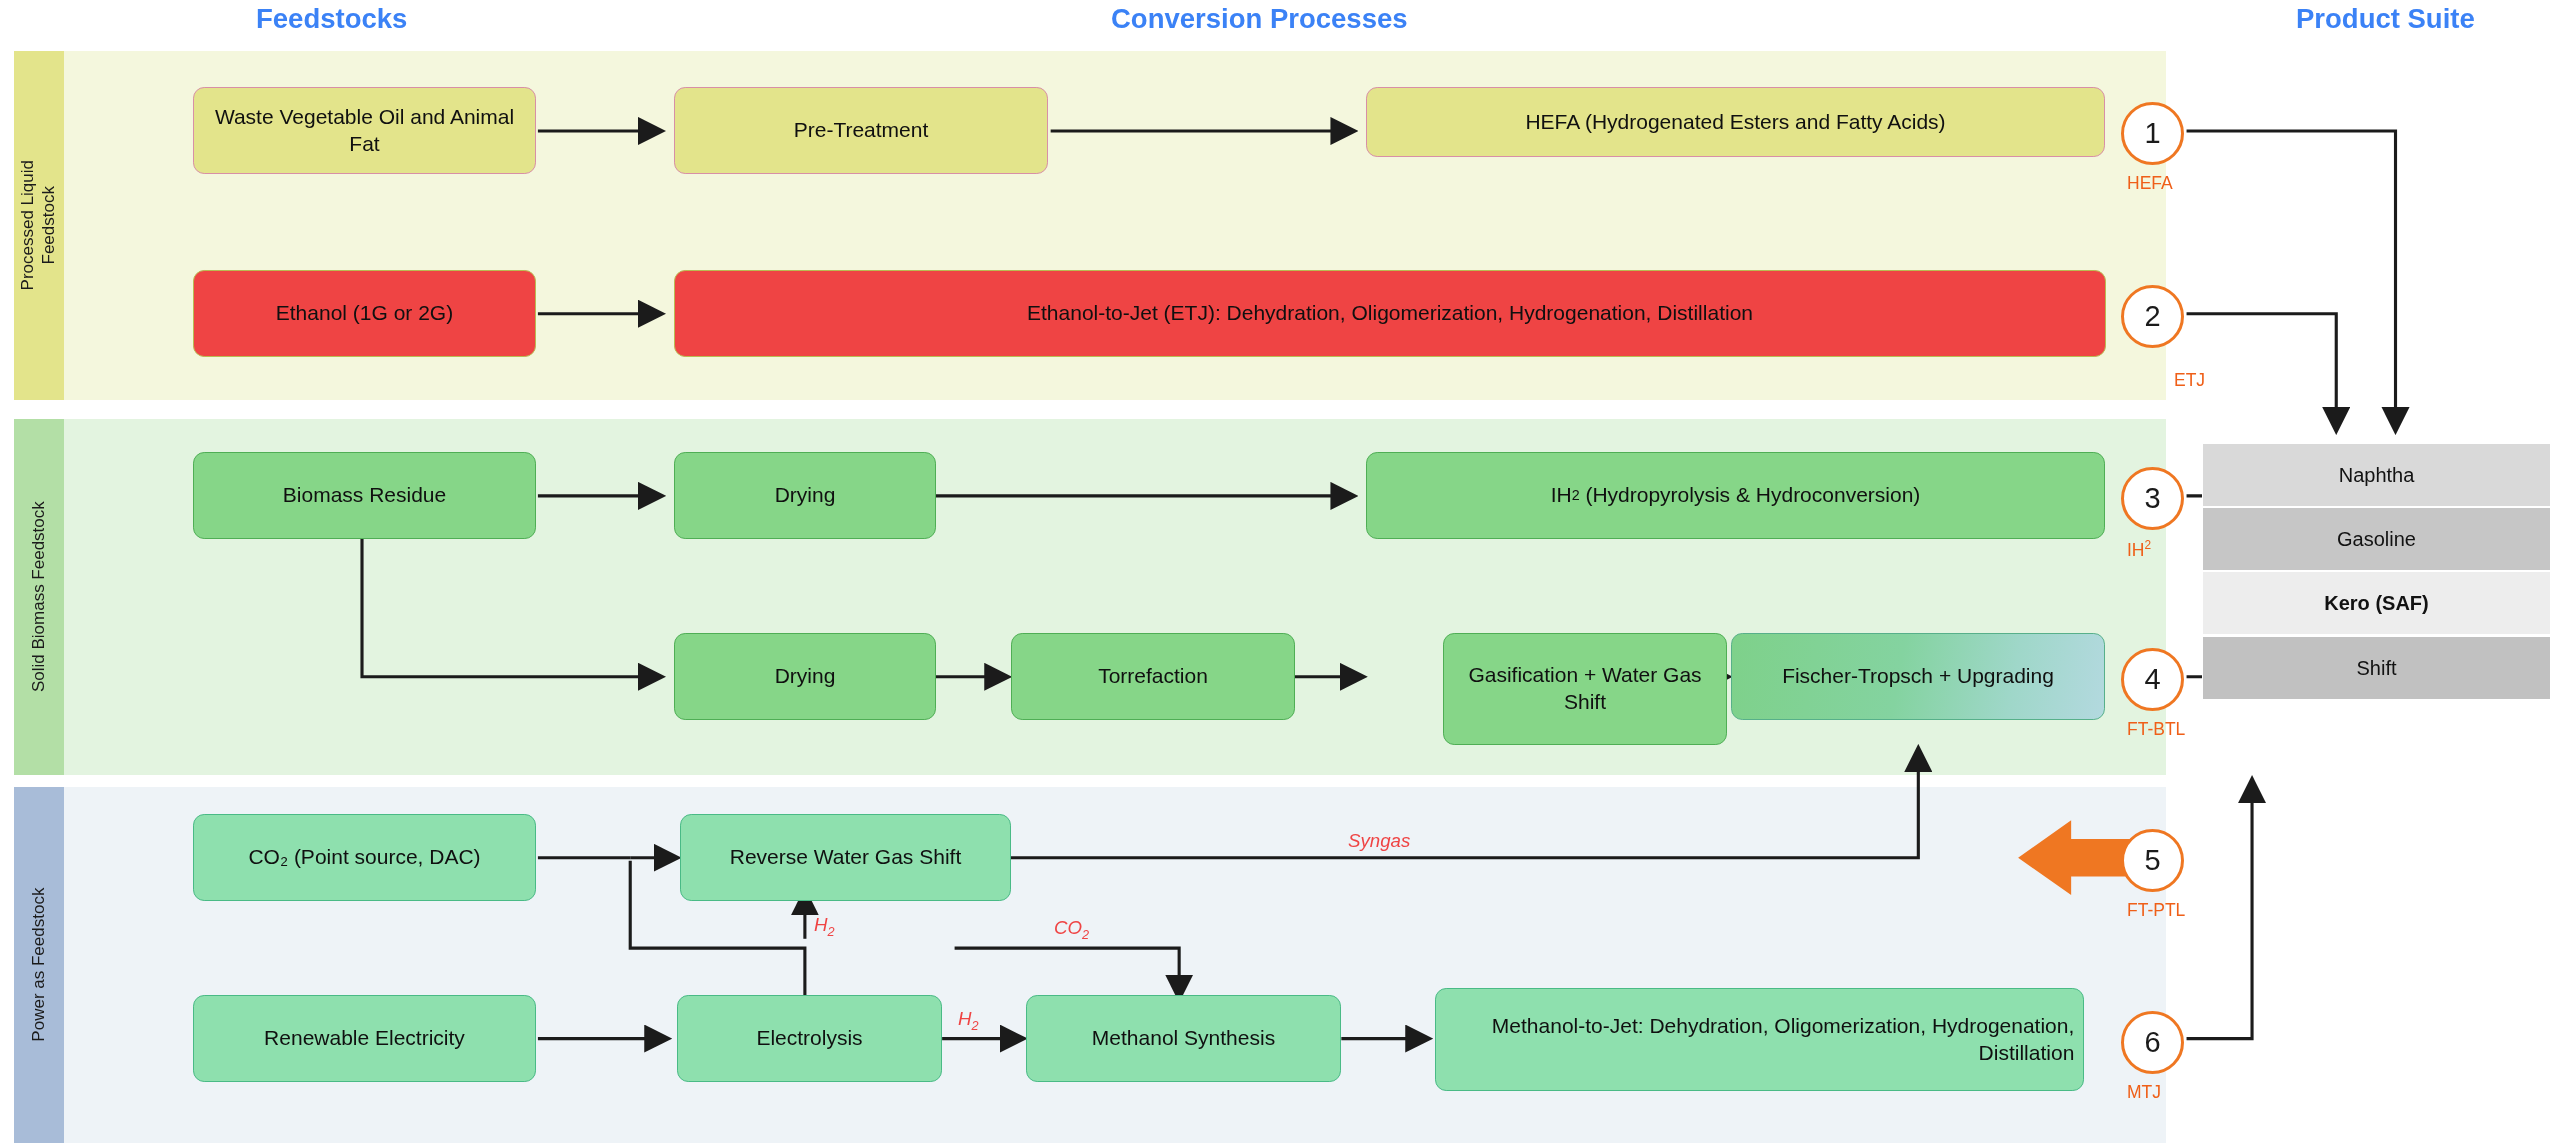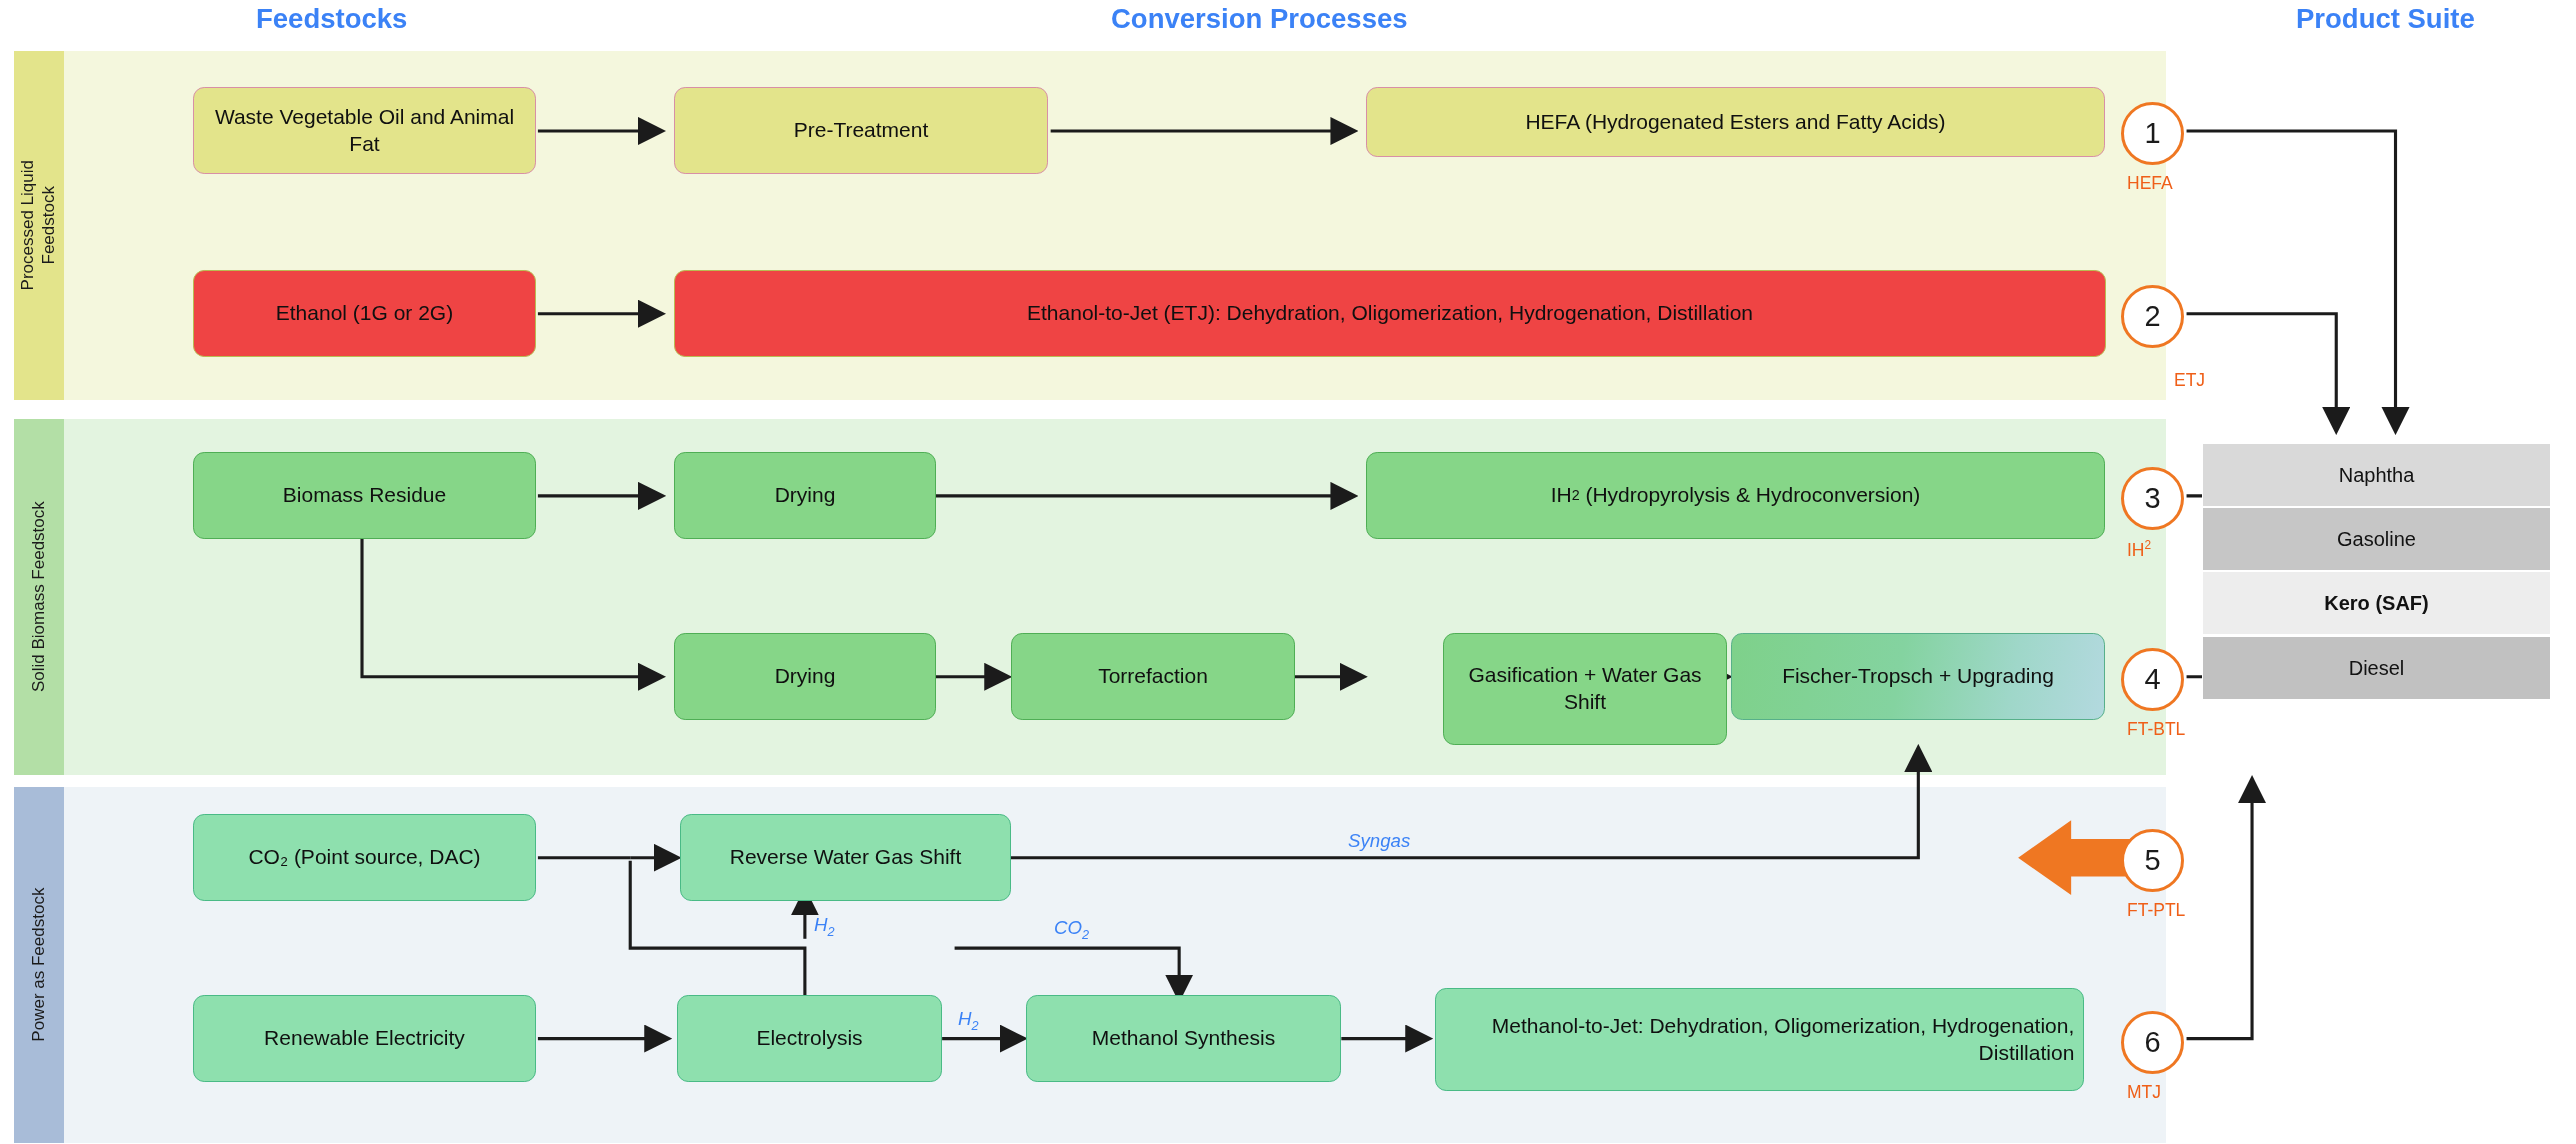--- a/index.html
+++ b/index.html
@@ -115,21 +115,21 @@
   }
   .p1 { background: #d9d9d9; }
   .p2 { background: #c6c6c6; }
   .p3 { background: #ededed; font-weight: bold; }
   .p4 { background: #c1c1c1; }
   
   .conn-label {
     position: absolute;
     font-size: 18.7px;
     font-style: italic;
-    color: #3b82f6;
+    color: #ef4444;
     white-space: nowrap;
   }
   .conn-label sub {
     font-size: 0.68em;
     font-style: italic;
   }
   svg.wires {
     position: absolute;
     left: 0;
     top: 0;
@@ -263,16 +263,16 @@
   <div class="circle-label" style="left:2127px; top:1082px;">MTJ</div>
 
   <div class="conn-label" style="left:1348px; top:830px;">Syngas</div>
   <div class="conn-label" style="left:814px; top:914px;">H<sub>2</sub></div>
   <div class="conn-label" style="left:958px; top:1008px;">H<sub>2</sub></div>
   <div class="conn-label" style="left:1054px; top:917px;">CO<sub>2</sub></div>
 
   <div class="product p1" style="left:2202px; top:443px; width:349px; height:64px;">Naphtha</div>
   <div class="product p2" style="left:2202px; top:507px; width:349px; height:64px;">Gasoline</div>
   <div class="product p3" style="left:2202px; top:571px; width:349px; height:64px;">Kero (SAF)</div>
-  <div class="product p4" style="left:2202px; top:636px; width:349px; height:64px;">Diesel</div>
+  <div class="product p4" style="left:2202px; top:636px; width:349px; height:64px;">Shift</div>
 
 </div>
 
 
 </body></html>

